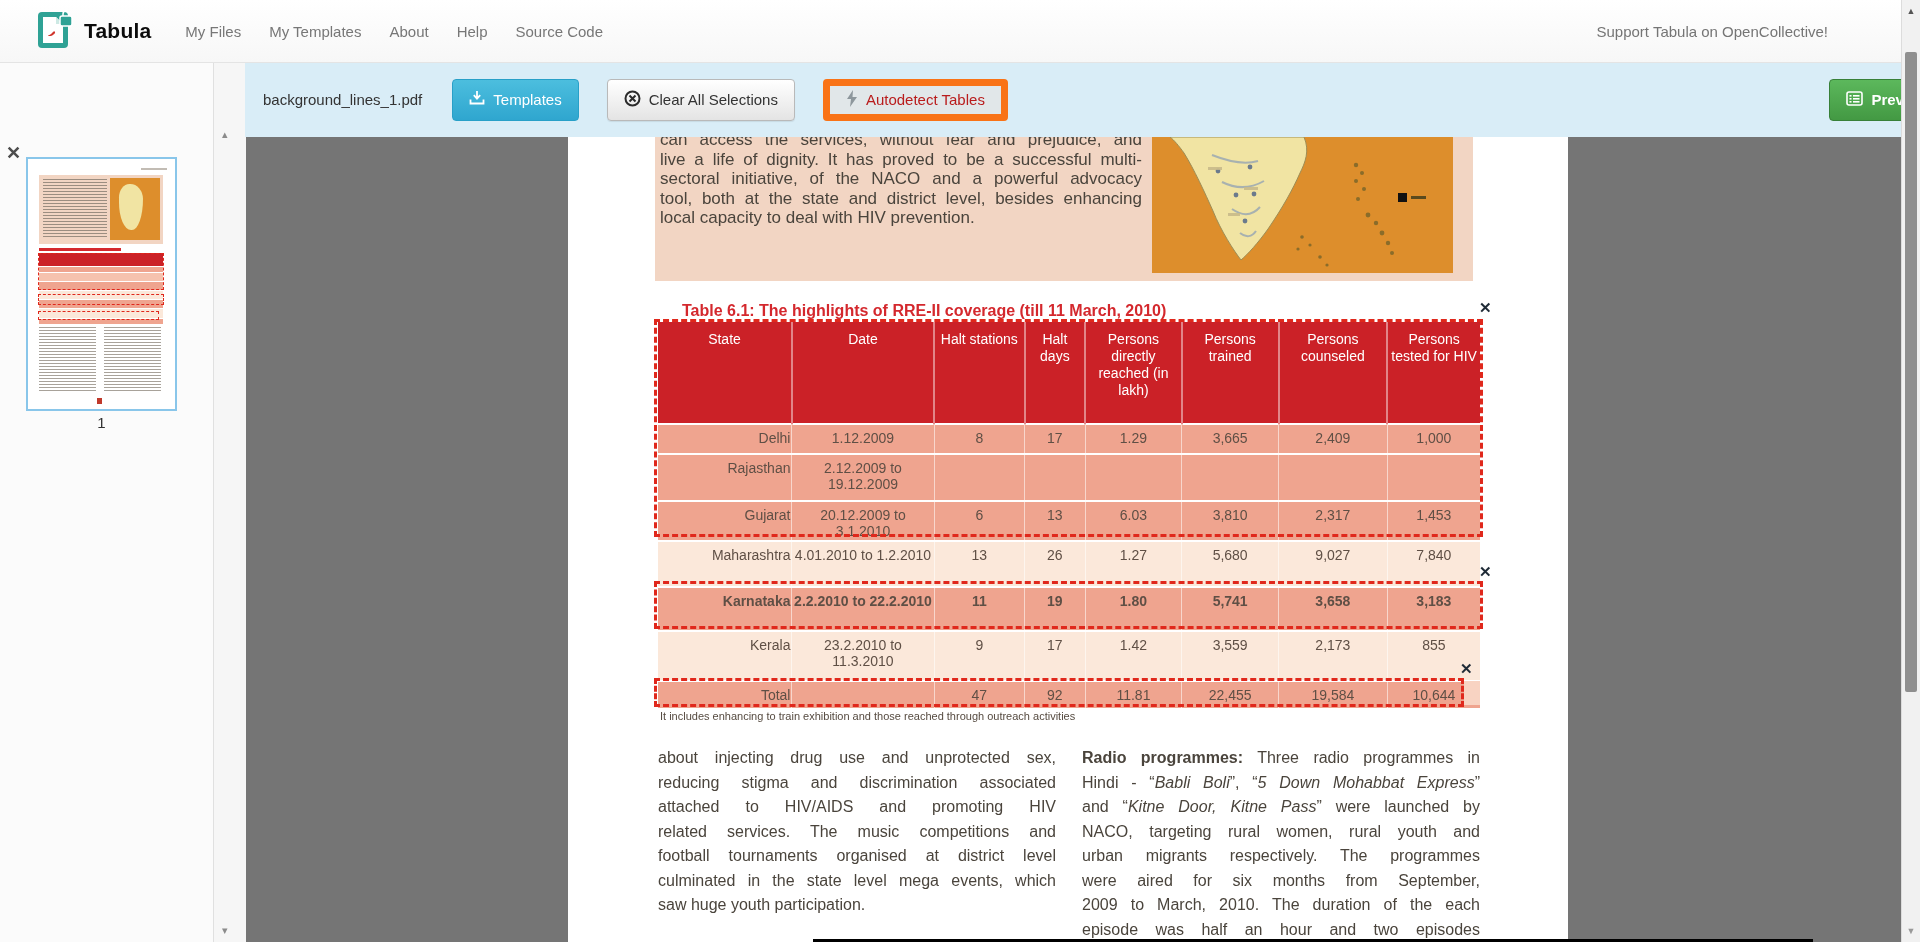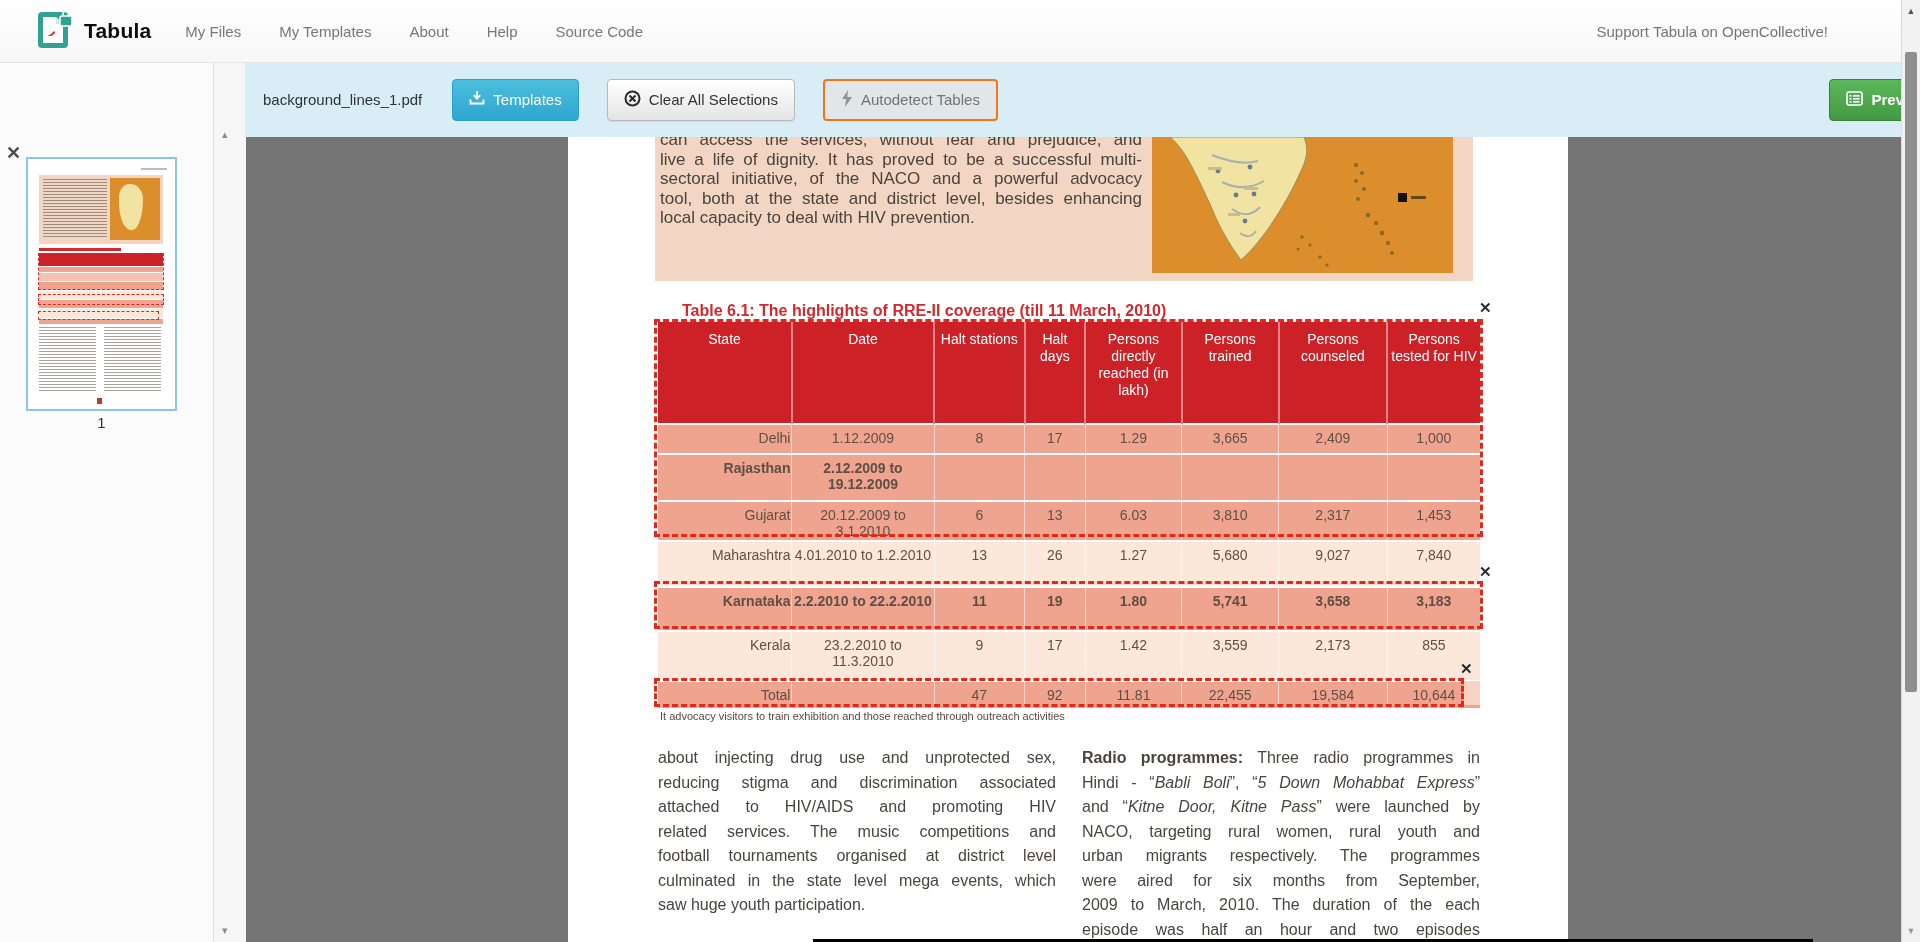--- a/index.html
+++ b/index.html
@@ -5,36 +5,36 @@
   html,body{margin:0;padding:0;}
   body{font-family:"Liberation Sans",sans-serif;background:#757575;}
   #app{position:relative;width:1920px;height:942px;overflow:hidden;background:#757575;}
 
   
   .navbar{position:absolute;left:0;top:0;width:1920px;height:62px;
     background:linear-gradient(#ffffff,#f7f7f7);border-bottom:1px solid #e4e4e4;
     display:flex;align-items:center;z-index:30;}
   .brand{display:flex;align-items:center;margin-left:38px;gap:10px;}
   .brand-name{font-size:21px;font-weight:bold;color:#0c0c0c;letter-spacing:.2px;}
-  .navlinks{display:flex;align-items:center;gap:38px;margin-left:34px;}
+  .navlinks{display:flex;align-items:center;gap:28px;margin-left:34px;}
   .navlink{font-size:15px;color:#777;cursor:pointer;white-space:nowrap;}
   .support{margin-left:auto;margin-right:92px;font-size:15px;color:#757575;cursor:pointer;}
 
   
   .toolbar{position:absolute;left:245px;top:62px;width:1908px;height:75px;background:#d9edf7;
     display:flex;align-items:center;z-index:20;}
   .filename{margin-left:18px;font-size:15px;color:#333;}
   .btn{height:42px;border-radius:4px;display:inline-flex;align-items:center;gap:8px;
     padding:0 16px;font-size:15px;cursor:pointer;box-sizing:border-box;white-space:nowrap;}
   .btn-info{margin-left:30px;background:linear-gradient(#4cbede,#2fa6cf);
     border:1px solid #28a0c8;color:#fff;}
   .btn-default{margin-left:28px;background:linear-gradient(#ffffff,#e4e4e4);
     border:1px solid #b9b9b9;color:#333;box-shadow:0 1px 1px rgba(0,0,0,.08);}
-  .btn-disabled{margin-left:28px;background:#e1e7e9;border:2px solid #f97316;
-    color:#737373;cursor:default;}
+  .btn-disabled{margin-left:28px;background:#e1e7e9;border:7px solid #f97316;
+    color:#b91c1c;cursor:default;}
   .btn-success{margin-left:auto;margin-right:32px;background:linear-gradient(#5cb85c,#439943);
     border:1px solid #388038;color:#fff;font-weight:bold;}
 
   
   .sidebar{position:absolute;left:0;top:62px;width:245px;height:880px;background:#fbfbfb;z-index:10;}
   .side-gutter{position:absolute;left:213px;top:0;width:32px;height:100%;
     background:#f6f6f6;border-left:1px solid #e0e0e0;}
   .side-arrow{position:absolute;left:222px;font-size:11px;color:#8b8b8b;cursor:pointer;}
   .thumb-close{position:absolute;left:6px;top:82px;font-size:18px;font-weight:bold;color:#4d4d4d;cursor:pointer;line-height:1;}
   .thumb{position:absolute;left:26px;top:95px;width:147px;height:250px;background:#fff;
@@ -79,21 +79,21 @@
   .pdf-table th{background:#cb2127;color:#fff;font-weight:normal;font-size:14px;line-height:17px;
     vertical-align:top;padding-top:9px;text-align:center;border-right:2px solid rgba(255,255,255,.45);height:91px;}
   .pdf-table th:last-child{border-right:none;}
   .pdf-table td{font-size:14px;color:#5f4f45;text-align:center;vertical-align:top;padding-top:5px;
     border-right:1px solid rgba(255,255,255,.55);border-top:2px solid #fff;background:#fbe8da;}
   .pdf-table td:last-child{border-right:none;}
   .pdf-table tr.sel td{background:#efa48f;}
   .pdf-table td.light{background:#f6c2ae;}
   .pdf-table td.state{text-align:right;padding-left:8px;}
   .pdf-table tbody tr:nth-child(1){height:30px;}
-  .pdf-table tbody tr:nth-child(2){height:47px;font-weight:bold;}
+  .pdf-table tbody tr:nth-child(2){height:47px;}
   .pdf-table tbody tr:nth-child(3){height:32px;}
   .pdf-table tbody tr:nth-child(4){height:46px;}
   .pdf-table tbody tr:nth-child(5){height:44px;font-weight:bold;}
   .pdf-table tbody tr:nth-child(6){height:50px;}
   .pdf-table tbody tr:nth-child(7){height:27px;}
 
   
   .sel-box{position:absolute;border:3px dashed #e0281c;box-sizing:border-box;cursor:move;}
   .sel1{left:86px;top:182px;width:829px;height:218px;}
   .sel2{left:86px;top:444px;width:829px;height:48px;}
@@ -376,21 +376,21 @@
     </table>
 
     <div class="sel-box sel1"></div>
     <div class="sel-box sel2"></div>
     <div class="sel-box sel3"></div>
     <div class="total-sliver"></div>
     <span class="sel-close selx1">✕</span>
     <span class="sel-close selx2">✕</span>
     <span class="sel-close selx3">✕</span>
 
-    <div class="footnote">It advocacy visitors to train exhibition and those reached through outreach activities</div>
+    <div class="footnote">It includes enhancing to train exhibition and those reached through outreach activities</div>
 
     <div class="col-text col-left" id="left-col">
         <div class="jline">about injecting drug use and unprotected sex,</div>
         <div class="jline">reducing stigma and discrimination associated</div>
         <div class="jline">attached to HIV/AIDS and promoting HIV</div>
         <div class="jline">related services. The music competitions and</div>
         <div class="jline">football tournaments organised at district level</div>
         <div class="jline">culminated in the state level mega events, which</div>
         <div class="jline last">saw huge youth participation.</div>
       </div>

